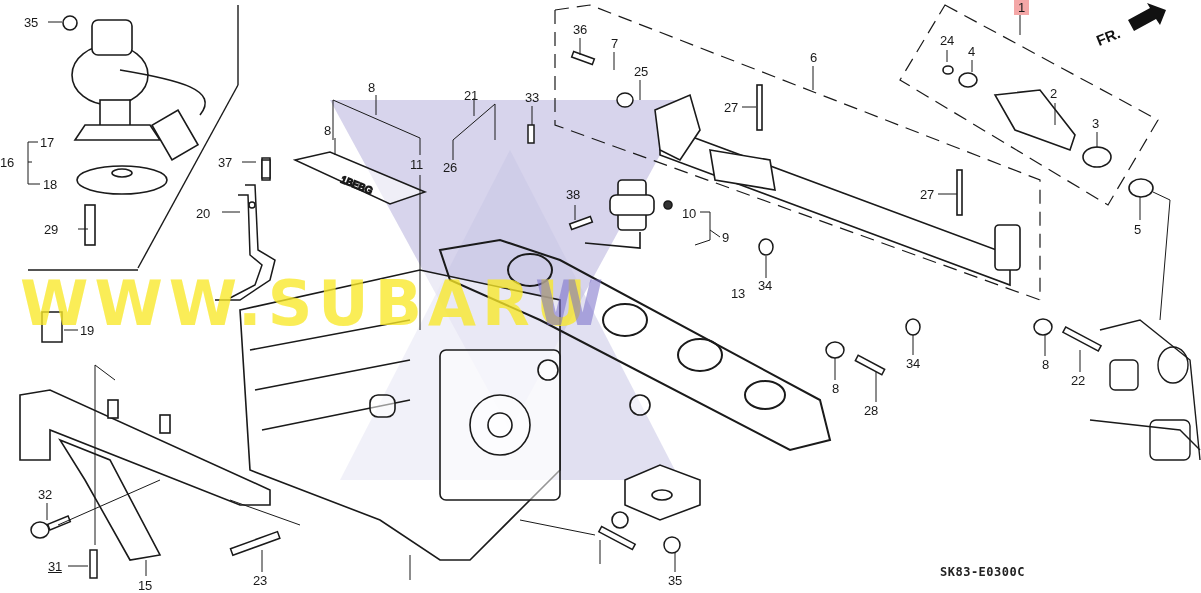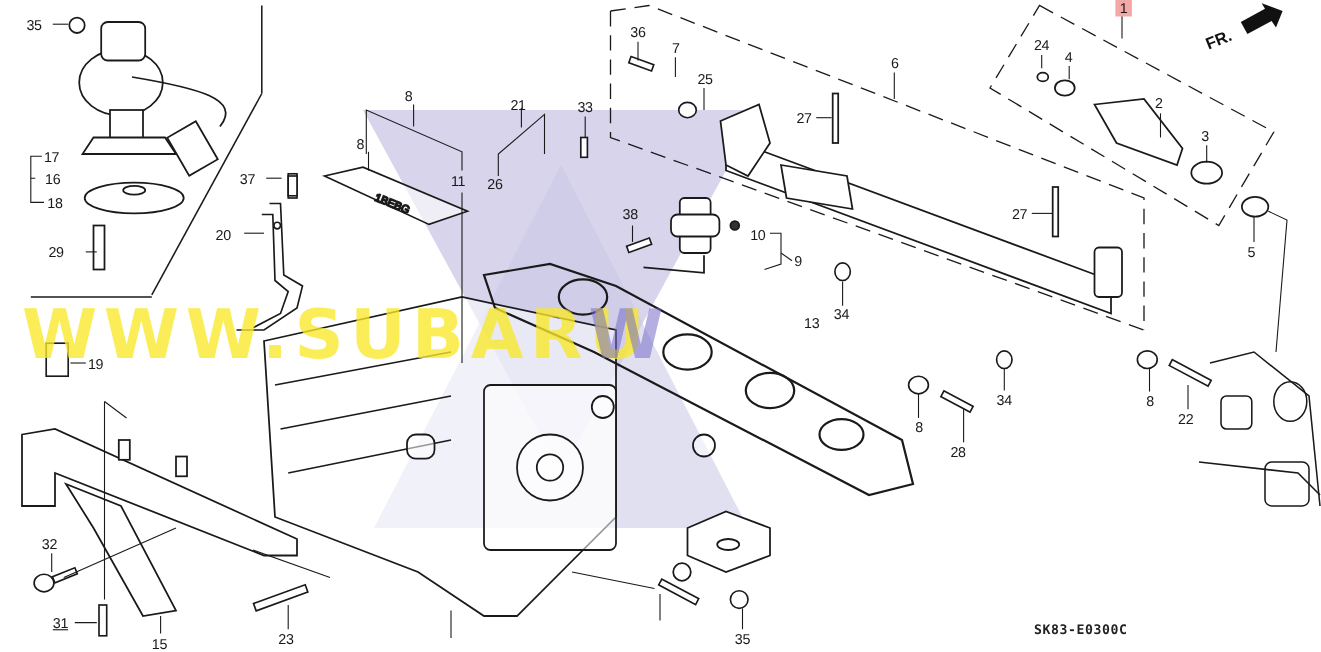--- a/index.html
+++ b/index.html
@@ -212,21 +212,21 @@
       <line x1="520" y1="520" x2="595" y2="535"></line>
     </g>
   </svg>
 
   <div class="wm wm-yellow">WWW.SUBARU</div>
   <div class="wm wm-purple">W</div>
 
   <div id="labels">
       <div class="lbl" style="left: 24px; top: 15px;">35</div>
       <div class="lbl" style="left: 40px; top: 135px;">17</div>
-      <div class="lbl" style="left: 0px; top: 155px; margin-left: 41px;">16</div>
+      <div class="lbl" style="left: 0px; top: 155px;">16</div>
       <div class="lbl" style="left: 43px; top: 177px; text-align: center;">18</div>
       <div class="lbl" style="left: 44px; top: 222px; text-align: right;">29</div>
       <div class="lbl" style="left: 218px; top: 155px;">37</div>
       <div class="lbl" style="left: 196px; top: 206px;">20</div>
       <div class="lbl" style="left: 368px; top: 80px;">8</div>
       <div class="lbl" style="left: 324px; top: 123px;">8</div>
       <div class="lbl" style="left: 410px; top: 157px;">11</div>
       <div class="lbl" style="left: 464px; top: 88px;">21</div>
       <div class="lbl" style="left: 443px; top: 160px;">26</div>
       <div class="lbl" style="left: 525px; top: 90px;">33</div>

